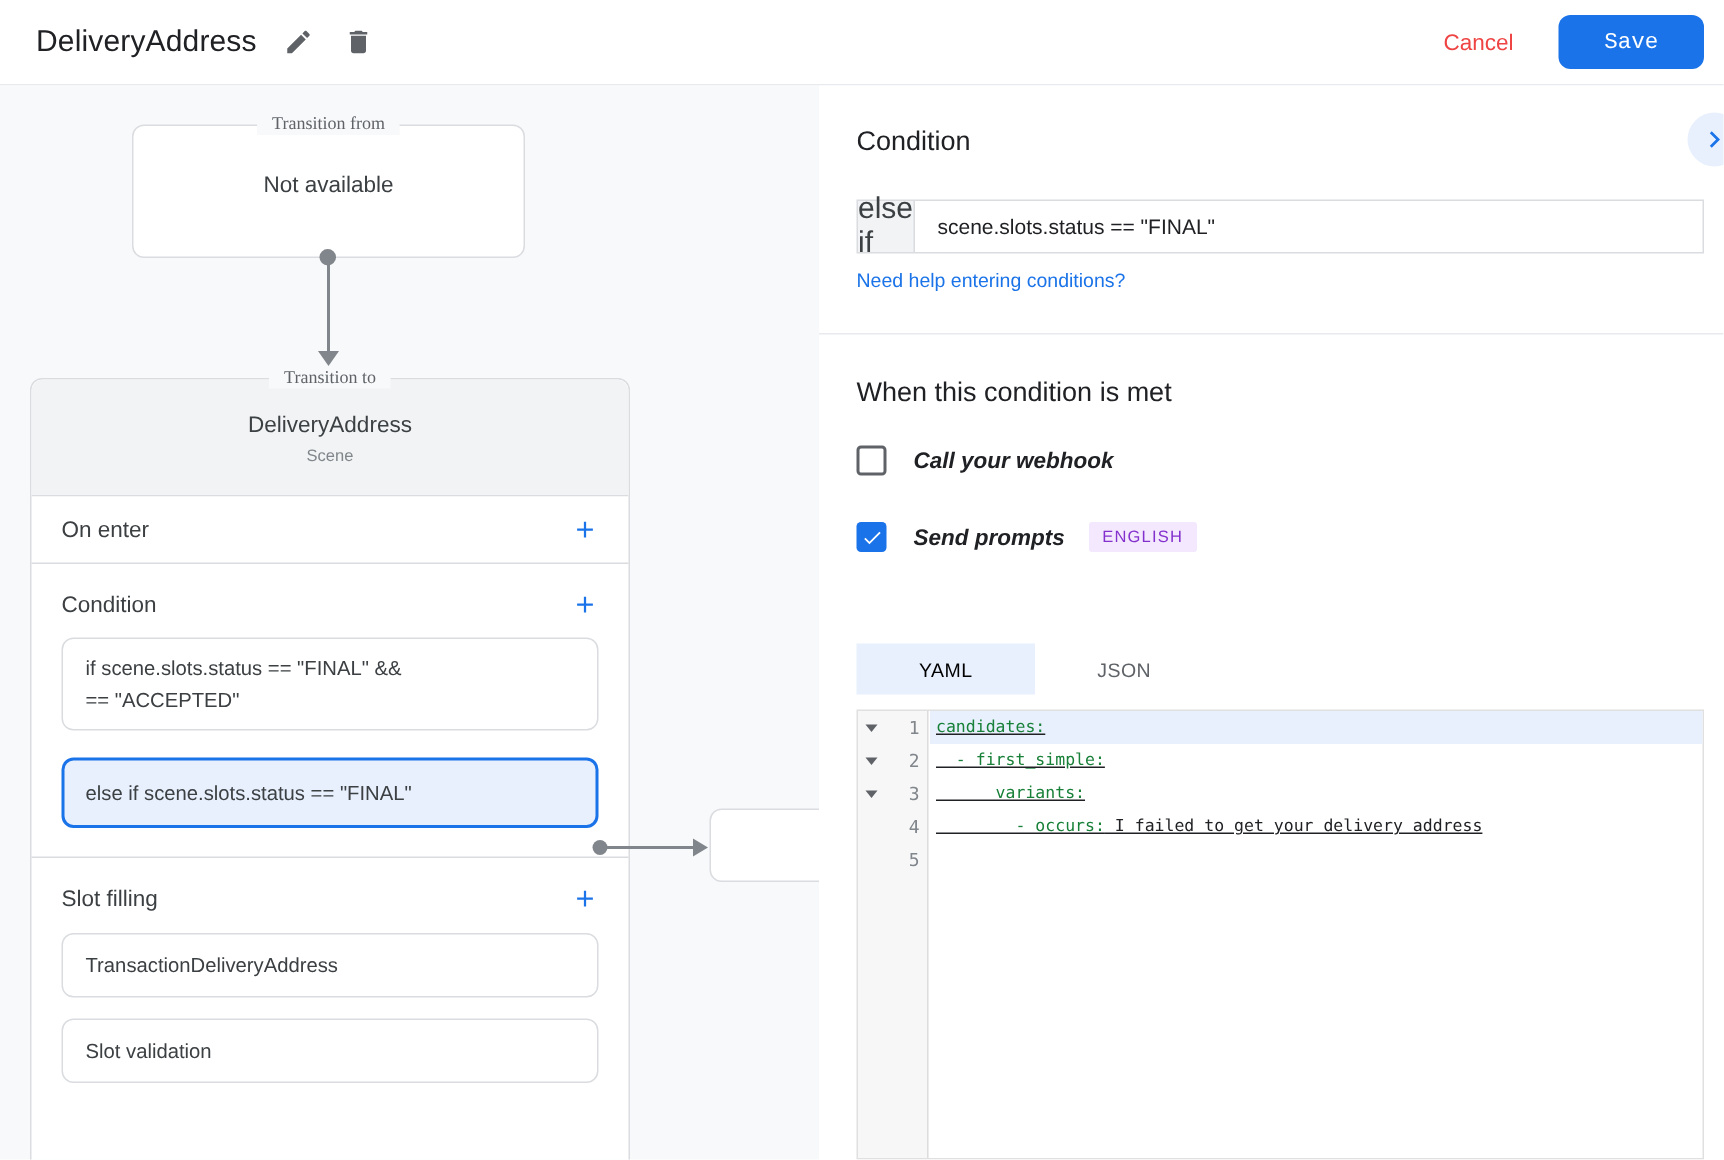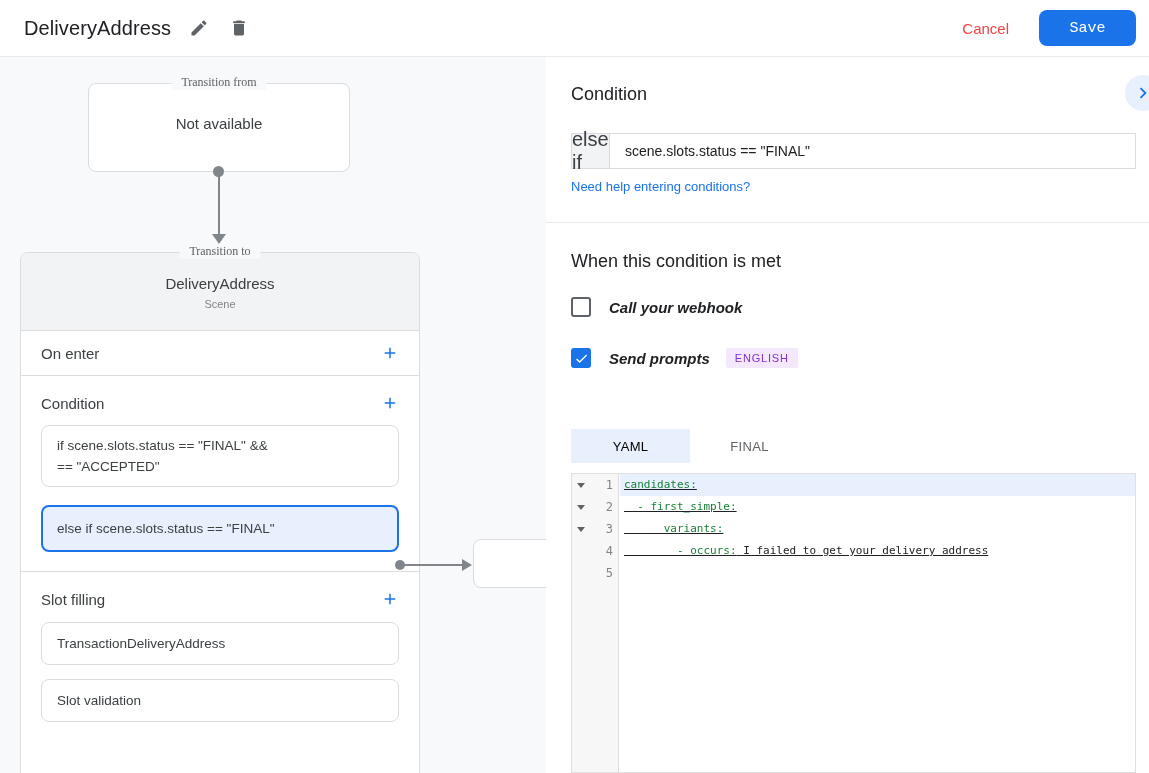--- a/index.html
+++ b/index.html
@@ -216,21 +216,21 @@
         <path fill="#fff" d="M9 16.17L4.83 12l-1.42 1.41L9 19 21 7l-1.41-1.41z"></path>
       </svg>
     </div>
     <span class="check-label">Send prompts</span>
     <span class="lang-badge">ENGLISH</span>
   </div>
 
 
   <div class="tabs">
     <div class="tab tab-active">YAML</div>
-    <div class="tab tab-inactive">FINAL</div>
+    <div class="tab tab-inactive">JSON</div>
   </div>
 
   <div class="editor">
     <div class="gutter-bg"></div>
 
     <div class="code-line line-hl">
       <div class="fold-col">
           <div class="fold-tri"></div>
         </div>
       <div class="num-col">1</div>

